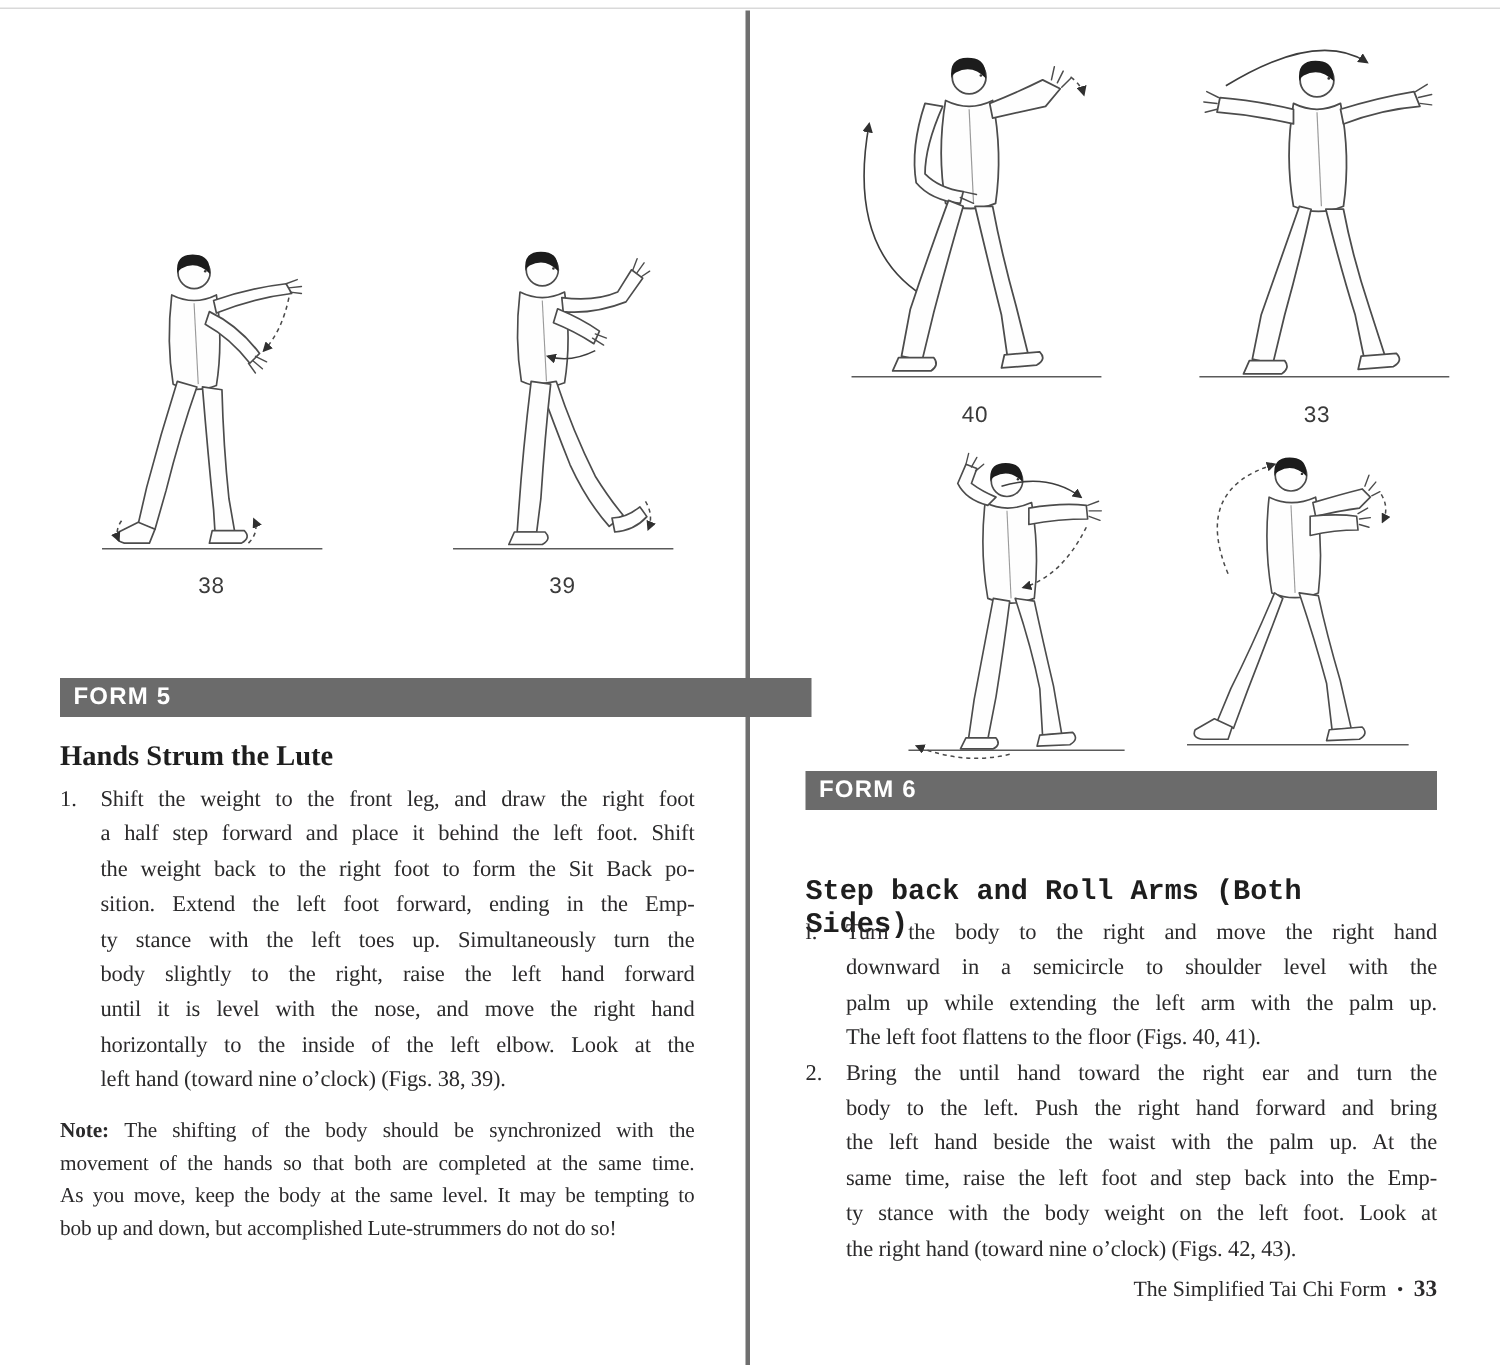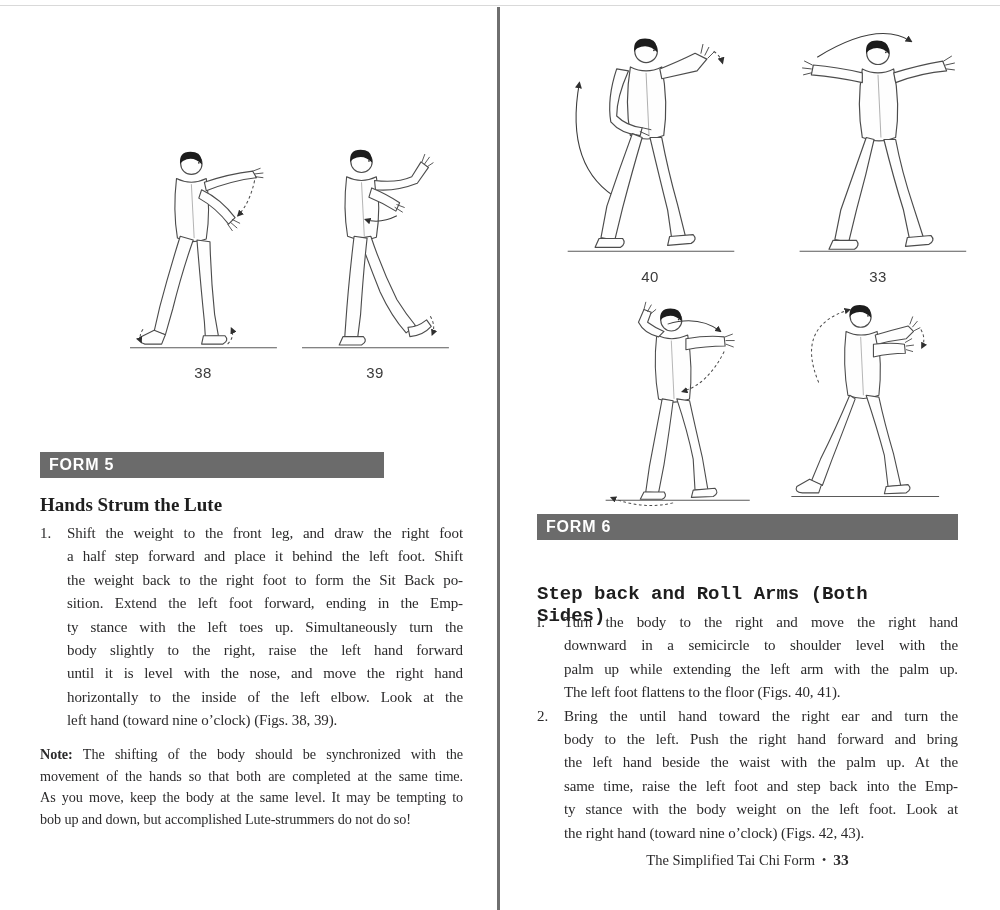--- a/index.html
+++ b/index.html
@@ -11,41 +11,41 @@
   .divider { position:absolute; left:497px; top:7px; width:3px; height:903px; background:#6f6f6f; }
 
   .page { position:absolute; top:0; height:910px; }
   .page.left  { left:0;   width:497px; }
   .page.right { left:500px; width:440px; }
 
   
   .figrow { position:absolute; display:flex; justify-content:space-between; }
   .fig { display:flex; flex-direction:column; align-items:center; }
   .fig .cap { font-family:"Liberation Sans", sans-serif; font-size:15px; color:#3b3b3b; margin-top:4px; letter-spacing:0.5px; }
-  #figrow-left  { left:55px;  top:132px; width:406px;justify-content:flex-end; }
+  #figrow-left  { left:55px;  top:150px; width:406px; }
   #figrow-r1    { left:52px;  top:14px;  width:424px; }
   #figrow-r2    { left:85px;  top:284px; width:372px; }
 
   svg { overflow:visible; display:block; }
   .cloth { fill:#fefefe; stroke:#4c4c4c; stroke-width:1.2; stroke-linejoin:round; }
   .skin  { fill:#fefefe; stroke:#4c4c4c; stroke-width:1.2; }
   .hair  { fill:#1c1c1c; stroke:none; }
   .seam  { stroke:#9a9a9a; stroke-width:0.8; fill:none; }
   .skin2 { stroke:#4c4c4c; stroke-width:1; fill:none; stroke-linecap:round; }
   .arr   { stroke:#3d3d3d; stroke-width:1.1; fill:none; }
   .dash  { stroke:#4a4a4a; stroke-width:1.1; fill:none; stroke-dasharray:3 2.8; }
   .ground{ stroke:#5a5a5a; stroke-width:1.1; }
 
   
   .formbar {
     position:absolute; height:26px; background:#6b6b6b; color:#ffffff;
     font-family:"Liberation Sans", sans-serif; font-weight:bold; font-size:16px;
     line-height:26px; padding-left:9px; letter-spacing:0.8px; box-sizing:border-box;
   }
-  #form5 { left:40px; top:452px; width:344px; }
+  #form5 { left:40px; top:452px; width:501px; }
   #form6 { left:37px; top:514px; width:421px; }
 
   .section-title { position:absolute; margin:0; font-weight:bold; font-size:19px; color:#1e1e1e; }
   #title5 { left:40px; top:494px; }
   #title6 { left:37px; top:583px;font-family:Liberation Mono, monospace; }
 
   
   .steps { position:absolute; }
   #steps5 { left:40px; top:522px; width:423px; }
   #steps6 { left:37px; top:611px; width:421px; }
@@ -56,21 +56,21 @@
     font-size:15px; line-height:23.4px; letter-spacing:-0.1px;
     text-align:justify; text-align-last:justify; white-space:normal;
   }
   .lines > div:last-child { text-align-last:left; }
 
   #note { position:absolute; left:40px; top:744px; width:423px; }
   #note .lines > div { font-size:14.2px; line-height:21.7px; letter-spacing:-0.1px; }
 
   .footer { position:absolute; top:851px; font-size:14.5px; color:#2b2a2b; }
   #footer-left  { left:40px; }
-  #footer-right { left:37px; width:421px; text-align:center; }
+  #footer-right { left:37px; width:421px; text-align:right; }
   .footer b { font-size:15.5px; }
   .footer .bullet { font-size:12px; margin:0 7px; vertical-align:1px; }
 </style>
 </head>
 <body>
 
 <svg width="0" height="0" style="position:absolute">
   <defs>
     <marker id="ah" viewBox="0 0 10 10" refX="8" refY="5" markerWidth="6.5" markerHeight="6.5" orient="auto-start-reverse">
       <path d="M0,0 L10,5 L0,10 z" fill="#2f2f2f"></path>

